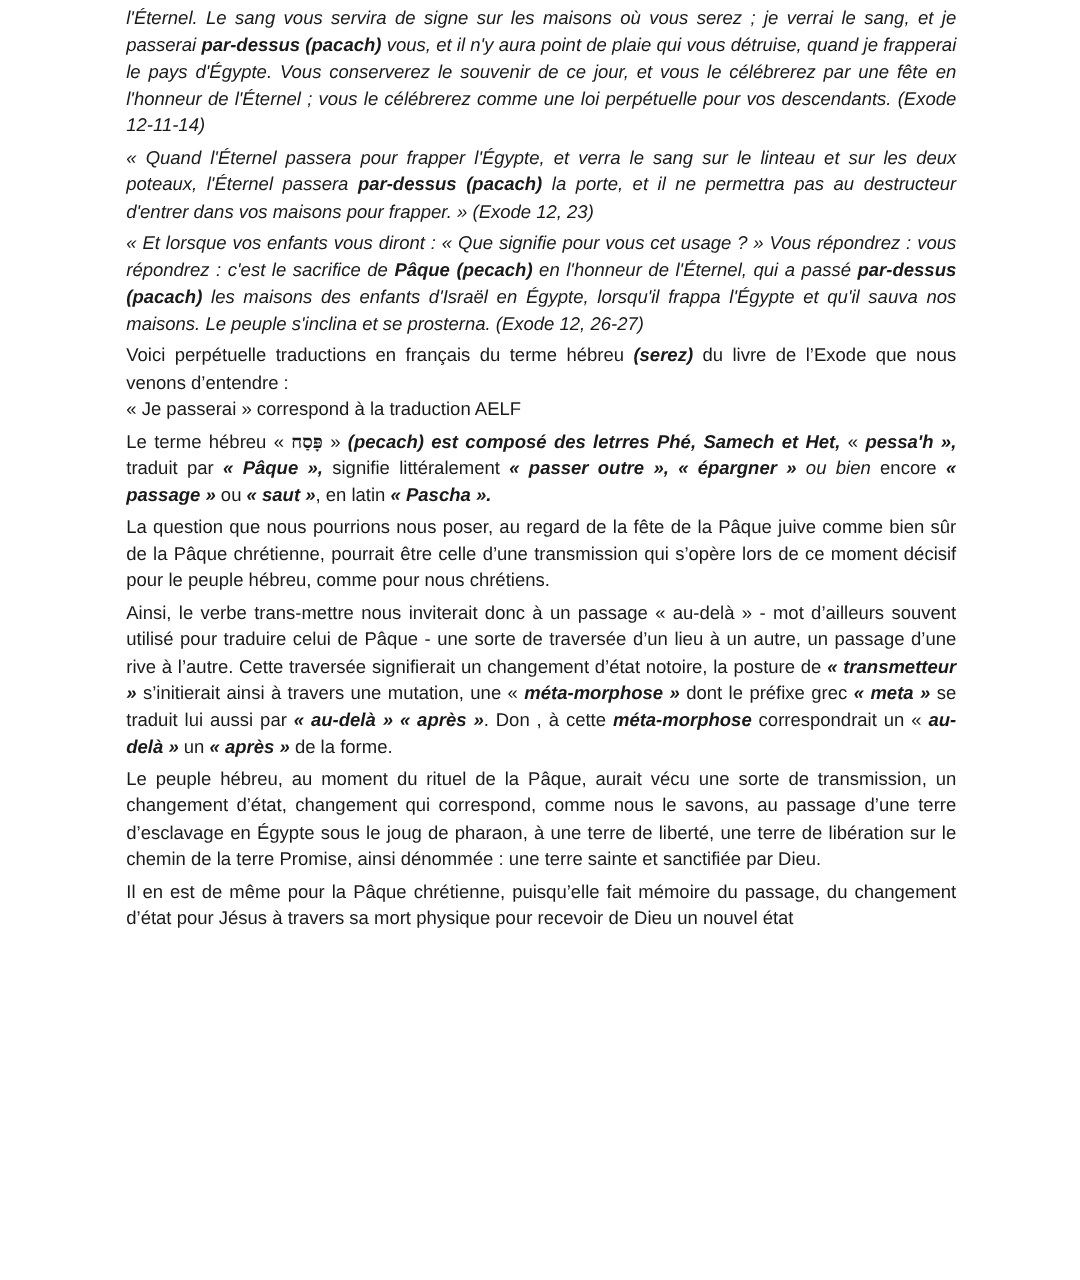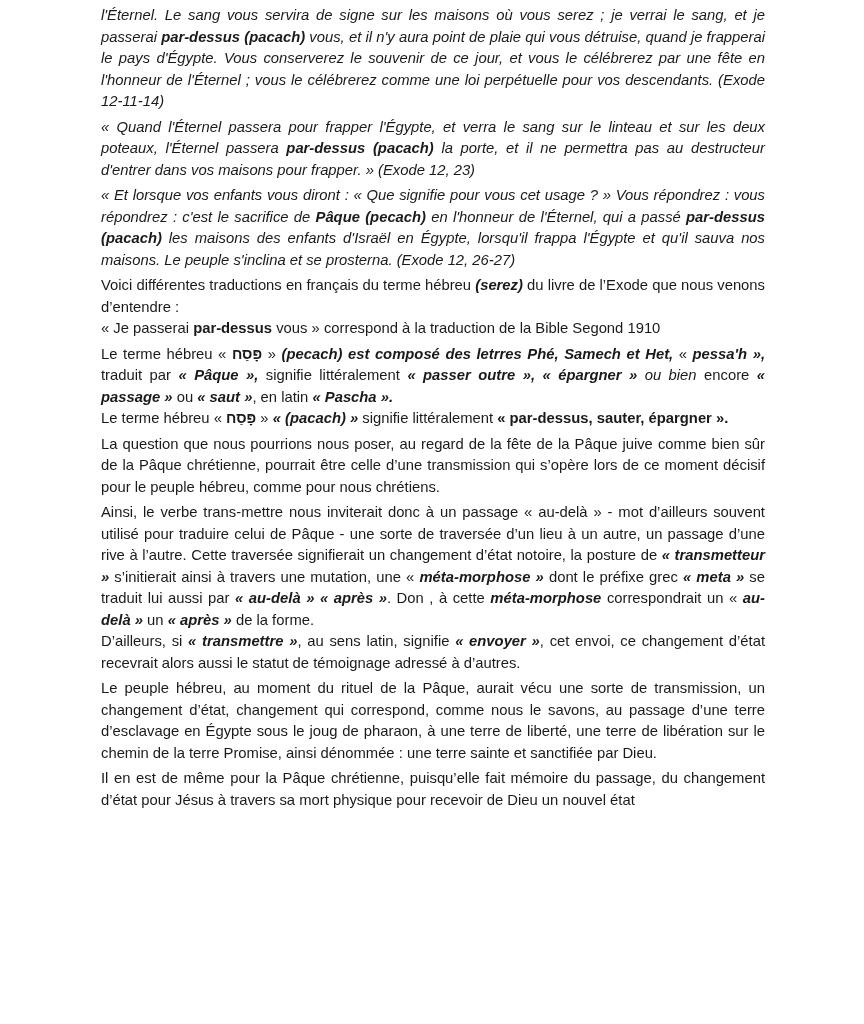--- a/index.html
+++ b/index.html
@@ -16,33 +16,31 @@
     padding: 5px 99px 16px 101px;
     overflow: hidden;
   }
   .para {
     margin: 0;
     text-align: justify;
   }
   .para.gap { margin-top: 4px; }
   .b { font-weight: bold; }
   .i { font-style: italic; }
-  .hebrew { font-family: Liberation Sans, sans-serif; }
+  .hebrew { font-family: Liberation Serif, serif; }
 </style>
 </head>
 <body>
 
 <div class="page">
   <div class="content">
       <p class="para"><span class="i">l'Éternel. Le sang vous servira de signe sur les maisons où vous serez ; je verrai le sang, et je passerai </span><span class="b i">par-dessus (pacach)</span><span class="i"> vous, et il n'y aura point de plaie qui vous détruise, quand je frapperai le pays d'Égypte. Vous conserverez le souvenir de ce jour, et vous le célébrerez par une fête en l'honneur de l'Éternel ; vous le célébrerez comme une loi perpétuelle pour vos descendants. (Exode 12-11-14)</span></p>
       <p class="para gap"><span class="i">« Quand l'Éternel passera pour frapper l'Égypte, et verra le sang sur le linteau et sur les deux poteaux, l'Éternel passera </span><span class="b i">par-dessus (pacach)</span><span class="i"> la porte, et il ne permettra pas au destructeur d'entrer dans vos maisons pour frapper. » (Exode 12, 23)</span></p>
       <p class="para gap"><span class="i">« Et lorsque vos enfants vous diront : « Que signifie pour vous cet usage ? » Vous répondrez : vous répondrez : c'est le sacrifice de </span><span class="b i">Pâque (pecach)</span><span class="i"> en l'honneur de l'Éternel, qui a passé </span><span class="b i">par-dessus (pacach)</span><span class="i"> les maisons des enfants d'Israël en Égypte, lorsqu'il frappa l'Égypte et qu'il sauva nos maisons. Le peuple s'inclina et se prosterna. (Exode 12, 26-27)</span></p>
-      <p class="para gap"><span class="">Voici différentes traductions en français du terme hébreu </span><span class="b i">(serez)</span><span class=""> du livre de l’Exode que nous venons d’entendre :</span></p>
-      <p class="para"><span class="">« Je passerai </span><span class="b">par-dessus</span><span class=""> vous » correspond à la traduction de la Bible Segond 1910</span></p>
+      <p class="para gap"><span class="">Voici perpétuelle traductions en français du terme hébreu </span><span class="b i">(serez)</span><span class=""> du livre de l’Exode que nous venons d’entendre :</span></p>
+      <p class="para"><span class="">« Je passerai » correspond à la traduction AELF</span></p>
       <p class="para gap"><span class="">Le terme hébreu « </span><span class="b hebrew">פָּסַח</span><span class=""> » </span><span class="b i">(pecach) est composé des letrres Phé, Samech et Het,</span><span class=""> « </span><span class="b i">pessa'h »,</span><span class=""> traduit par </span><span class="b i">« Pâque »,</span><span class=""> signifie littéralement </span><span class="b i">« passer outre », « épargner »</span><span class="i"> ou bien </span><span class="">encore </span><span class="b i">« passage »</span><span class=""> ou </span><span class="b i">« saut »</span><span class="">, en latin </span><span class="b i">« Pascha ».</span></p>
-      <p class="para"><span class="">Le terme hébreu « </span><span class="b hebrew">פָּסַח</span><span class=""> » </span><span class="b i">« (pacach) »</span><span class=""> signifie littéralement </span><span class="b">« par-dessus, sauter, épargner ».</span></p>
       <p class="para gap"><span class="">La question que nous pourrions nous poser, au regard de la fête de la Pâque juive comme bien sûr de la Pâque chrétienne, pourrait être celle d’une transmission qui s’opère lors de ce moment décisif pour le peuple hébreu, comme pour nous chrétiens.</span></p>
       <p class="para gap"><span class="">Ainsi, le verbe trans-mettre nous inviterait donc à un passage « au-delà » - mot d’ailleurs souvent utilisé pour traduire celui de Pâque - une sorte de traversée d’un lieu à un autre, un passage d’une rive à l’autre. Cette traversée signifierait un changement d’état notoire, la posture de </span><span class="b i">« transmetteur »</span><span class=""> s’initierait ainsi à travers une mutation, une « </span><span class="b i">méta-morphose »</span><span class=""> dont le préfixe grec </span><span class="b i">« meta »</span><span class=""> se traduit lui aussi par </span><span class="b i">« au-delà » « après »</span><span class="">. Don , à cette </span><span class="b i">méta-morphose</span><span class=""> correspondrait un « </span><span class="b i">au-delà »</span><span class=""> un </span><span class="b i">« après »</span><span class=""> de la forme.</span></p>
-      <p class="para"><span class="">D’ailleurs, si </span><span class="b i">« transmettre »</span><span class="">, au sens latin, signifie </span><span class="b i">« envoyer »</span><span class="">, cet envoi, ce changement d’état recevrait alors aussi le statut de témoignage adressé à d’autres.</span></p>
       <p class="para gap"><span class="">Le peuple hébreu, au moment du rituel de la Pâque, aurait vécu une sorte de transmission, un changement d’état, changement qui correspond, comme nous le savons, au passage d’une terre d’esclavage en Égypte sous le joug de pharaon, à une terre de liberté, une terre de libération sur le chemin de la terre Promise, ainsi dénommée : une terre sainte et sanctifiée par Dieu.</span></p>
       <p class="para gap"><span class="">Il en est de même pour la Pâque chrétienne, puisqu’elle fait mémoire du passage, du changement d’état pour Jésus à travers sa mort physique pour recevoir de Dieu un nouvel état</span></p>
     </div>
 </div>
 
 </body></html>

